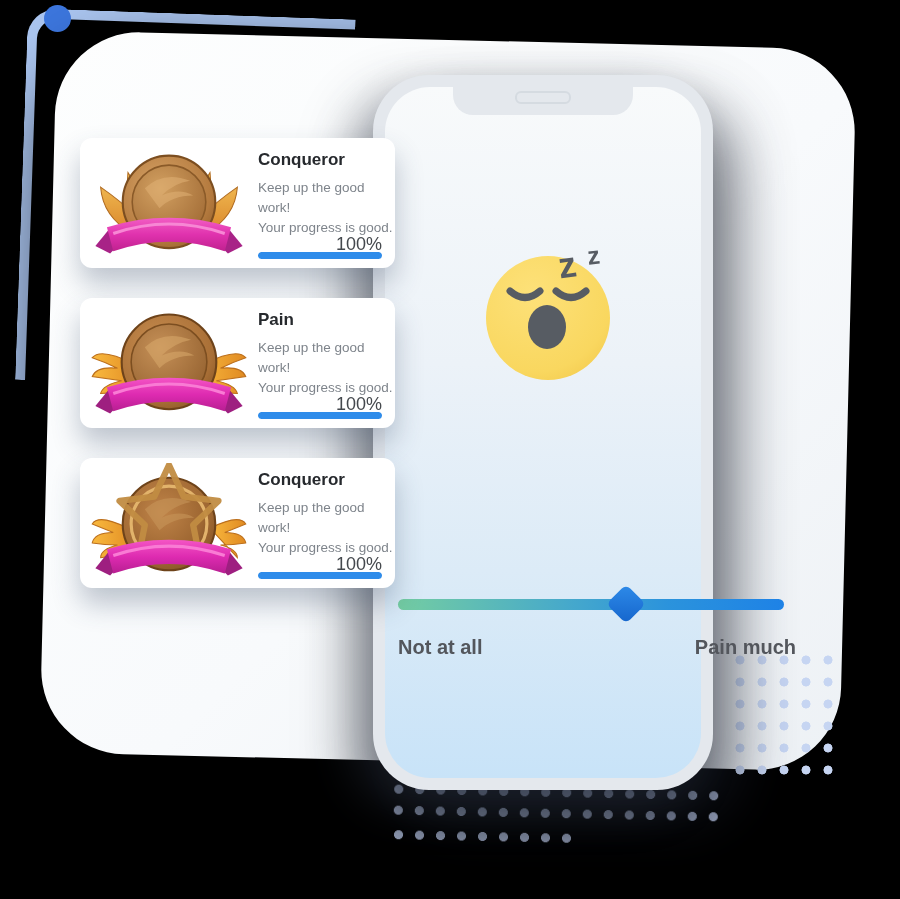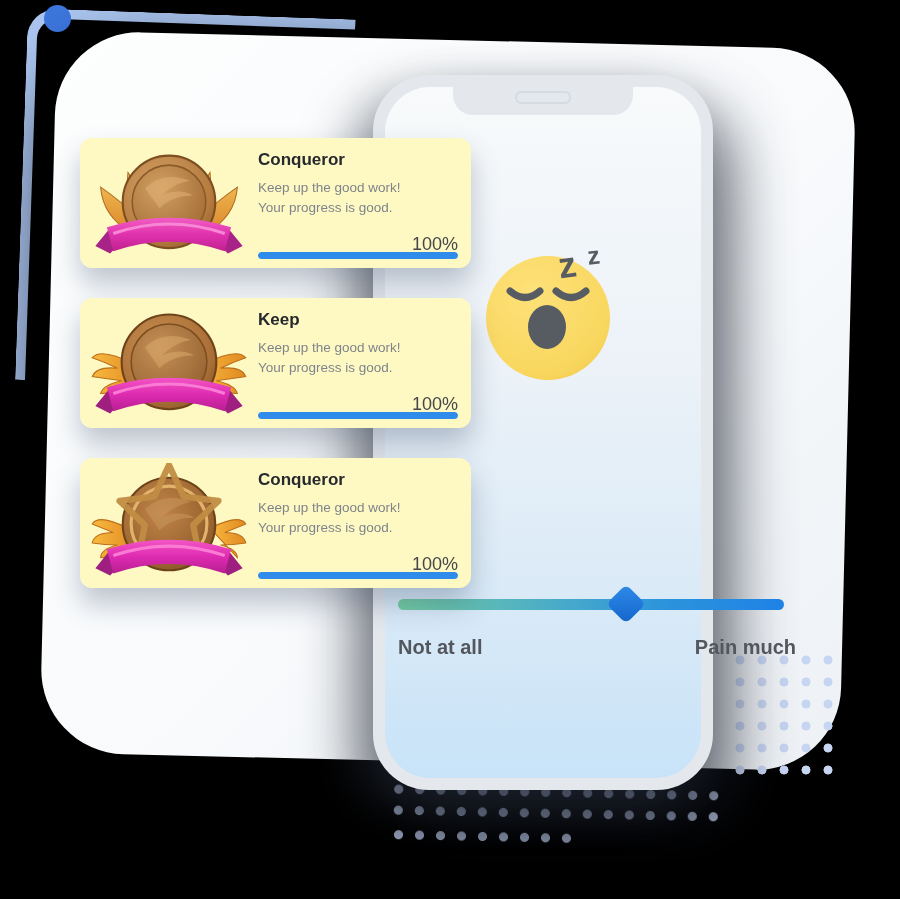--- a/index.html
+++ b/index.html
@@ -95,22 +95,22 @@
     border-radius:6px;transform:rotate(45deg);
     background:linear-gradient(135deg,#2E8BE9 0%,#1565CC 100%);
   }
   .slider-labels{
     display:flex;justify-content:space-between;width:398px;margin-top:26px;
     font-size:20px;font-weight:bold;color:#53565C;
   }
 
   
   .card{
-    position:absolute;left:80px;width:391px;height:130px;
-    background:#fef9c3;border-radius:12px;
+    position:absolute;left:80px;width:315px;height:130px;
+    background:#ffffff;border-radius:12px;
     box-shadow:0 16px 28px rgba(45,65,95,0.30);
     z-index:7;
   }
   .card1{top:138px;} .card2{top:298px;} .card3{top:458px;}
   .medal{position:absolute;left:10px;top:5px;}
   .card-title{
     position:absolute;left:178px;top:12px;
     font-size:17px;font-weight:bold;color:#26292D;
   }
   .card-text{
@@ -248,21 +248,21 @@
         <path d="M108,58 Q140,42 148,52 Q136,56 124,62 Q144,60 148,70 Q134,72 120,74 Q138,78 140,86 Q120,86 102,78 Z"></path>
       </g>
       <circle cx="75" cy="56" r="45" fill="url(#m2)" stroke="#6E431A" stroke-width="2"></circle>
       <circle cx="75" cy="56" r="36" fill="url(#mi2)" stroke="#7C4E20" stroke-width="1.5"></circle>
       <path d="M52,42 Q70,25 96,35 Q80,38 68,50 Q86,42 99,50 Q78,50 66,62 Z" fill="#D8A96C" opacity="0.55"></path>
       <path d="M18,82 L5,98 L19,105 L28,96 Z" fill="#9E1F80"></path>
       <path d="M132,82 L145,98 L131,105 L122,96 Z" fill="#9E1F80"></path>
       <path d="M16,80 Q75,62 134,80 L128,103 Q75,85 22,103 Z" fill="url(#r2)"></path>
       <path d="M22,86 Q75,68 128,86" stroke="#F97BD4" stroke-width="3" fill="none"></path>
     </svg>
-    <div class="card-title">Keep</div>
+    <div class="card-title">Pain</div>
     <div class="card-text">
       <span>Keep up the good work!</span><br>
       <span>Your progress is good.</span>
     </div>
     <div class="card-pct">100%</div>
     <div class="card-bar">
         <div class="fill" style="width: 100%;"></div>
       </div>
   </div>
 

